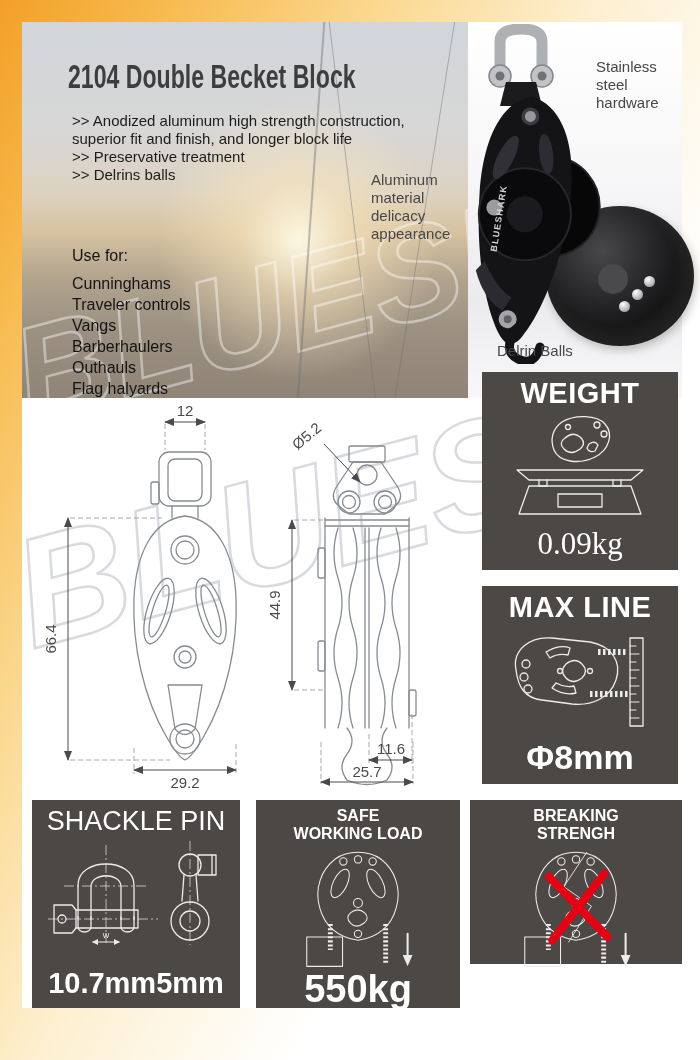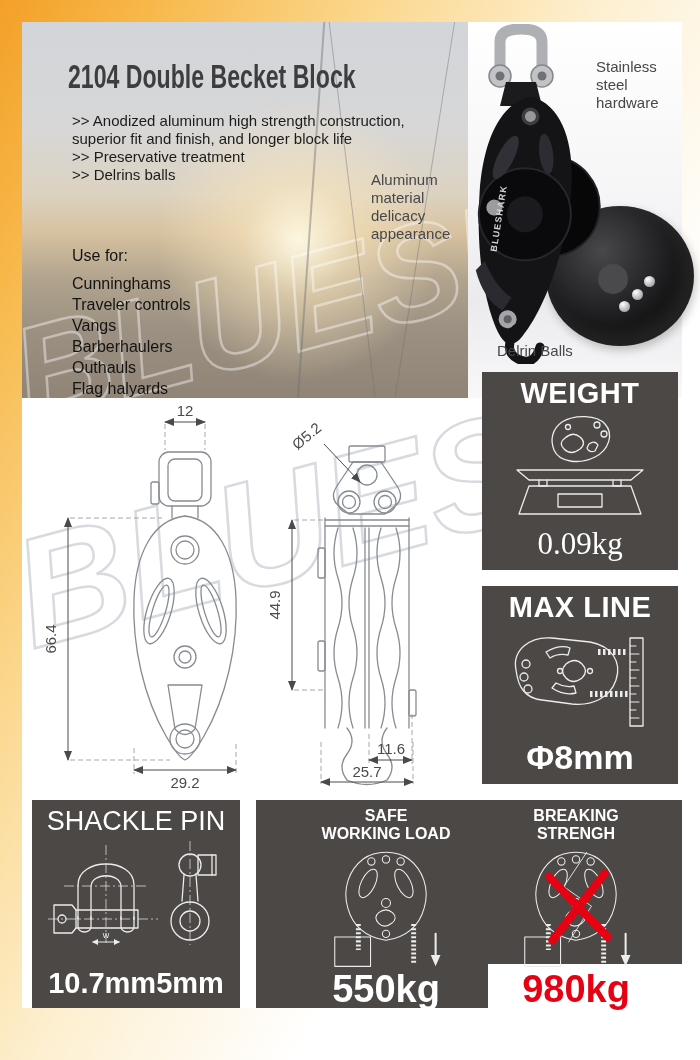--- a/index.html
+++ b/index.html
@@ -48,21 +48,21 @@
   .outline{stroke:#878c92;fill:none;stroke-width:1.3;stroke-linejoin:round;stroke-linecap:round;}
   .dimline{stroke:#4a4a4c;stroke-width:1;fill:none;}
   .ext{stroke:#9aa0a6;stroke-width:0.9;fill:none;stroke-dasharray:5 3;}
   text.dim{fill:#4a4a4c;font-size:15px;font-family:"Liberation Sans",sans-serif;}
 
   
   .spec{position:absolute;background:#4b4846;color:#fff;display:flex;flex-direction:column;align-items:center;z-index:5;}
   .box-weight{left:482px;top:372px;width:196px;height:198px;}
   .box-maxline{left:482px;top:586px;width:196px;height:198px;}
   .box-shackle{left:32px;top:800px;width:208px;height:208px;}
-  .box-swl{left:256px;top:800px;width:204px;height:208px;padding-left:28px;}
+  .box-swl{left:256px;top:800px;width:204px;height:208px;}
   .box-break{left:470px;top:800px;width:212px;height:164px;}
   .spec-title{font-size:29px;font-weight:700;letter-spacing:0.5px;margin-top:5px;}
   .spec-title-shackle{font-size:27px;font-weight:400;margin-top:6px;}
   .spec-title-sm{font-size:16px;font-weight:700;line-height:1.15;text-align:center;margin-top:7px;}
   .spec-icon{flex:0 0 auto;margin-top:2px;}
   .spec-value{font-size:34px;font-weight:700;margin-top:auto;margin-bottom:8px;}
   .value-serif{font-family:"Liberation Serif","DejaVu Serif",serif;font-weight:400;font-size:31px;}
   .vals-row{display:flex;margin-top:auto;margin-bottom:8px;justify-content:center;}
   .vals-row span{font-size:29px;font-weight:700;}
   .value-big{font-size:38px;}
@@ -339,15 +339,14 @@
         <path d="M98,8 L70,50 L104,74 L76,118" stroke-width="1.1"></path>
       </g>
       <path class="ic-thick" d="M51,96 V128"></path>
       <path class="ic-thick" d="M119,96 V146"></path>
       <path d="M140,134 h12 l-6,14 z" fill="#ececec"></path>
       <g stroke="#e60212" stroke-width="10" stroke-linecap="round">
         <path d="M52,38 L124,112" fill="none"></path>
         <path d="M120,34 L56,116" fill="none"></path>
       </g>
     </svg>
-    <div class="spec-value value-big value-red">980kg</div>
   </div>
 </div>
 
 </body></html>

